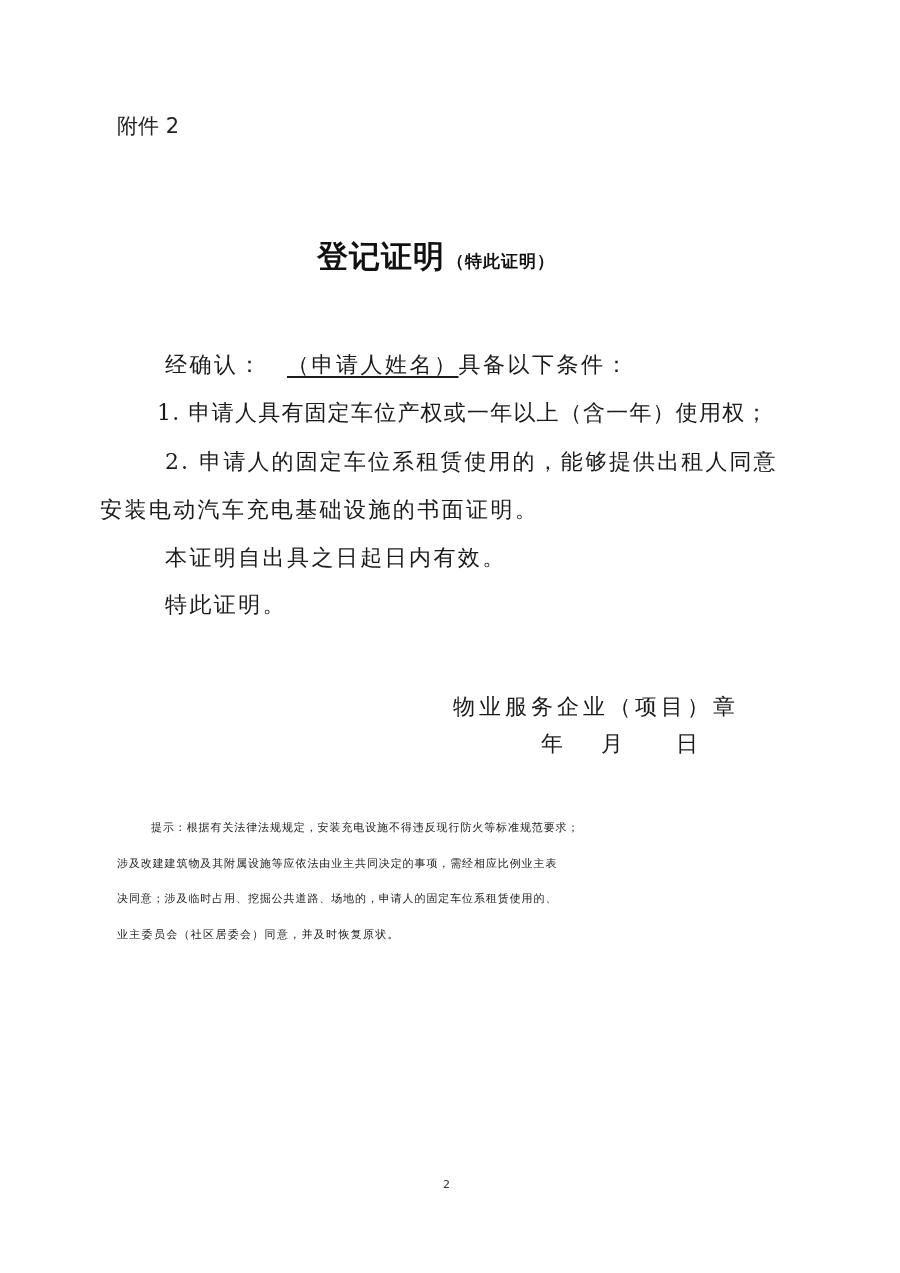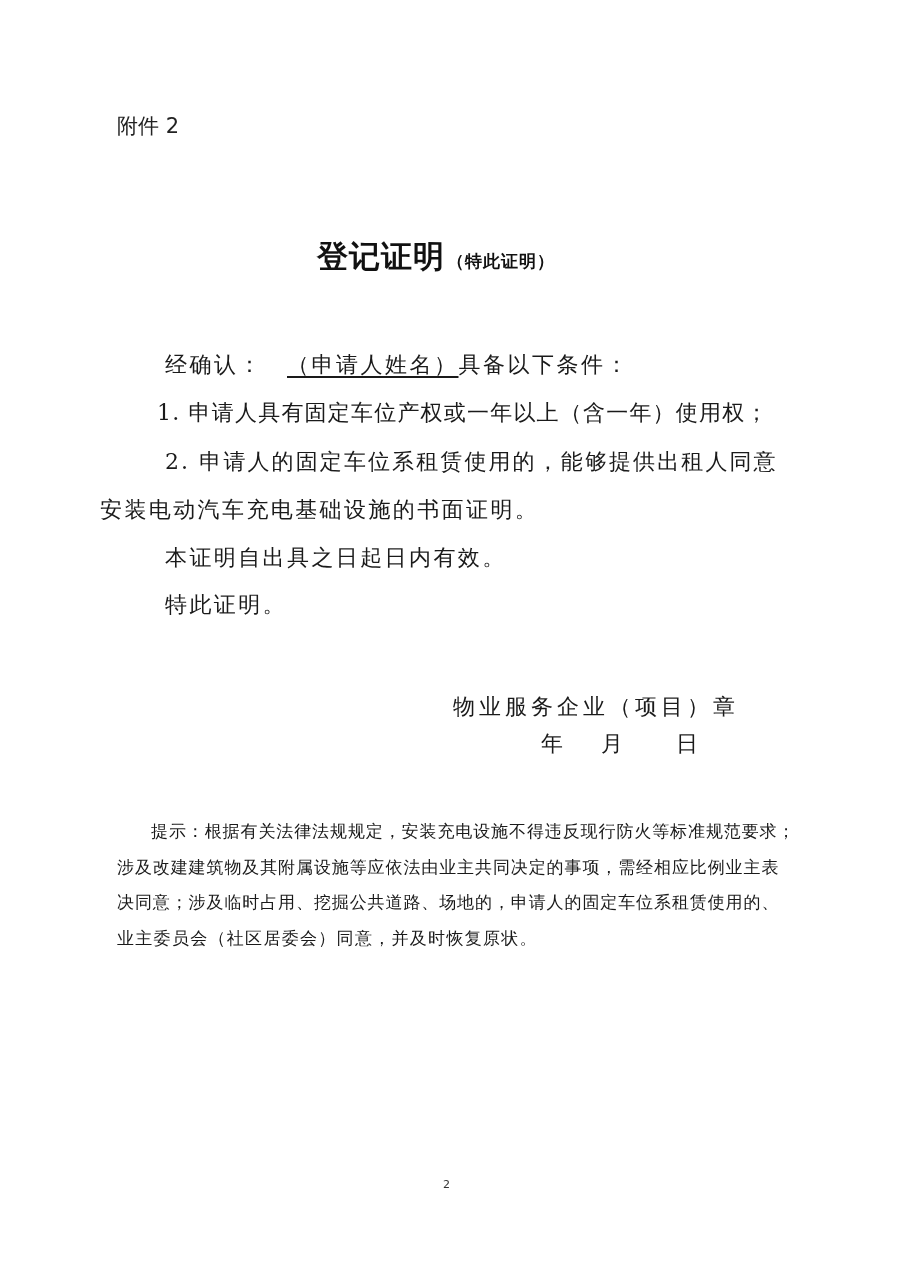--- a/index.html
+++ b/index.html
@@ -47,21 +47,21 @@
       left: 453px; top: 681px;
       font-size: 22px; letter-spacing: 4px; margin-top: 11px;
     }
     .date {
       top: 729px; font-size: 22px;
     }
     .date-y { left: 541px; }
     .date-m { left: 601px; }
     .date-d { left: 676px; }
     .note {
-      font-size: 17px; color: #1a1a1a; letter-spacing: 1.2px;
+      font-size: 11px; color: #1a1a1a; letter-spacing: 1.2px;
     }
     .n1 { left: 151px; top: 820px; letter-spacing: 0.9px; }
     .n2 { left: 117px; top: 856px; letter-spacing: 0.9px; }
     .n3 { left: 117px; top: 891px; letter-spacing: 0.9px; }
     .n4 { left: 117px; top: 927px; letter-spacing: 1.3px; }
     .page-num {
       left: 443px; top: 1178px;
       font-family: "DejaVu Sans", "Liberation Sans", sans-serif;
       font-size: 11px; color: #333;
     }

